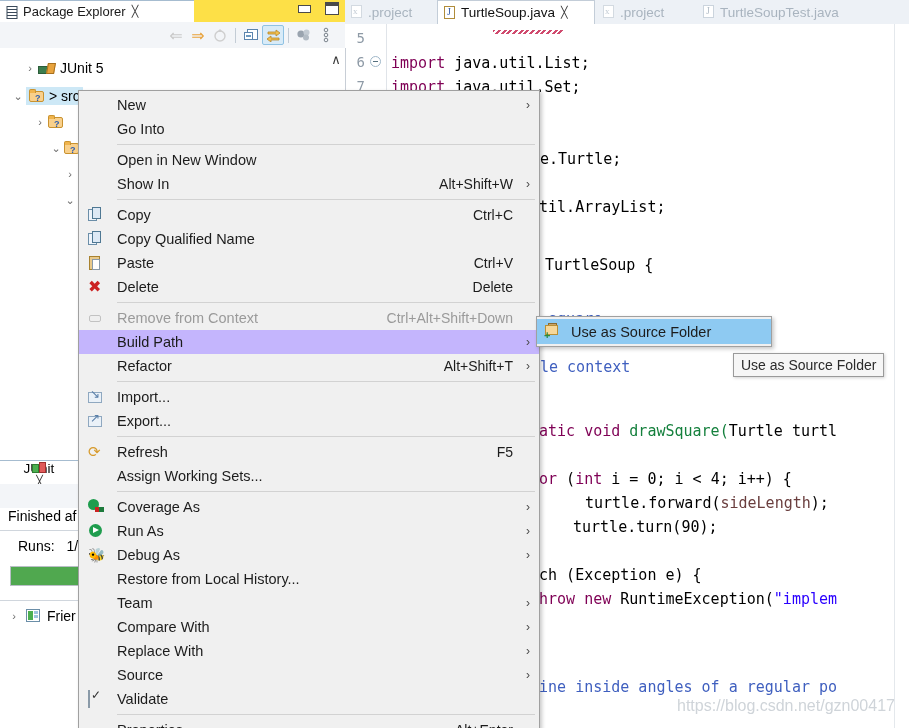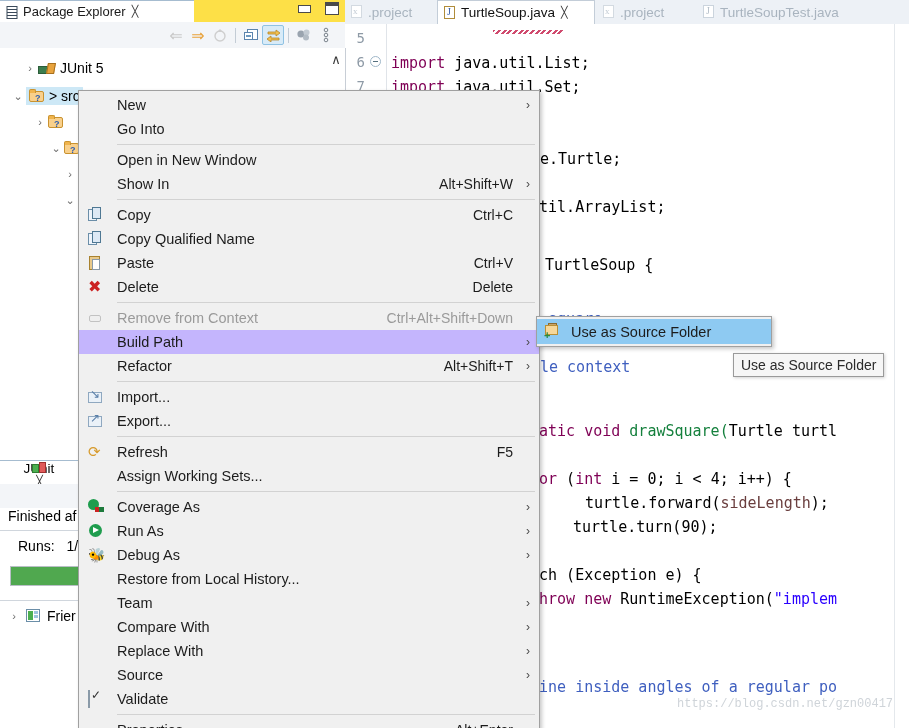--- a/index.html
+++ b/index.html
@@ -297,22 +297,22 @@
   }
   .kw { color: #7f0055; font-weight: normal; }
   .cmt { color: #3f5fbf; }
   .str { color: #2a00ff; }
   .annot-bar {
     position: absolute; right: 0; top: 0; width: 14px; height: 704px;
     background: #ffffff; border-left: 1px solid #e4e8ec;
   }
   .watermark {
     position: absolute; left: 680px; top: 696px;
-    font-size: 12px; color: #cfd4d9;
-    font-family: Liberation Mono, monospace;
+    font-size: 16px; color: #cfd4d9;
+    font-family: Liberation Sans, sans-serif;
     z-index: 40;
   }
 
   
   #ctx-menu {
     position: absolute; left: 78px; top: 90px;
     width: 462px;
     background: #f0f0f0;
     border: 1px solid #a0a0a0;
     box-shadow: 2px 2px 4px rgba(0,0,0,0.22);

